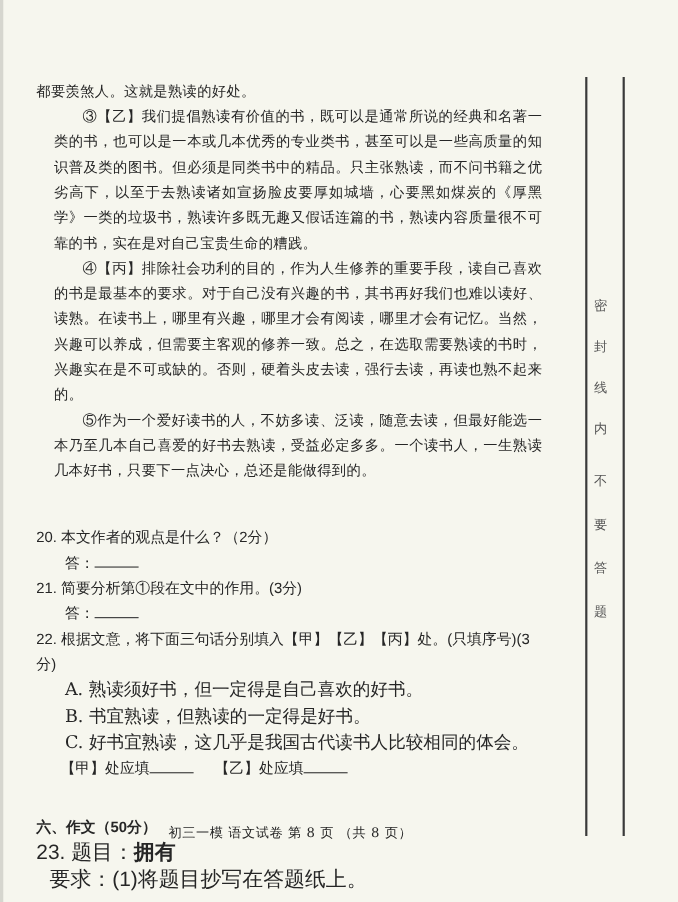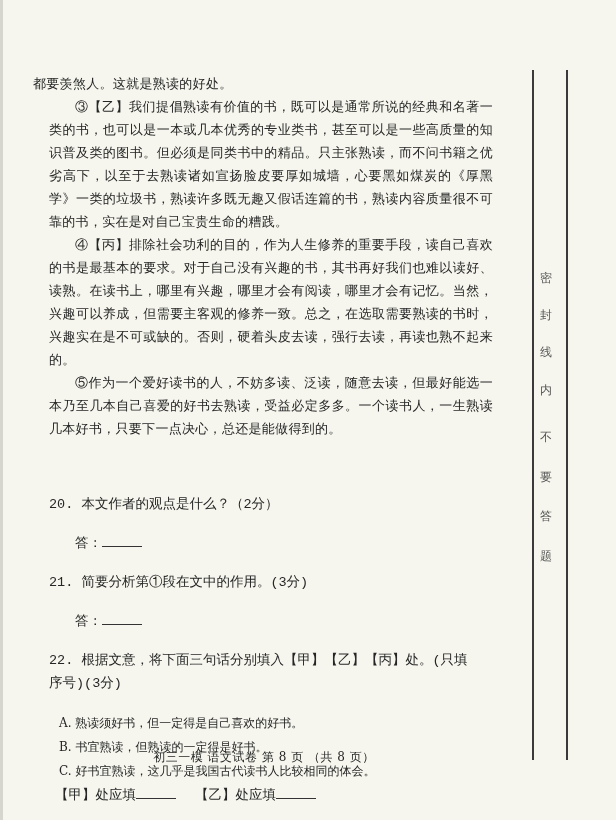--- a/index.html
+++ b/index.html
@@ -6,24 +6,24 @@
   body {
     width: 616px; height: 820px; overflow: hidden; position: relative;
     background: #f6f6ee;
     font-family: "DejaVu Serif", "Liberation Serif", serif;
     color: #262626;
   }
   .page-edge { position: absolute; left: 0; top: 0; width: 3px; height: 820px; background: #d6d6cf; }
   .content { position: absolute; left: 33px; top: 72px; width: 460px; }
   .p { font-size: 13px; line-height: 23px; margin: 0; letter-spacing: 0.3px; text-align: justify; }
   .indent { text-indent: 26px; margin-left: 16px; }
-  .q { font-family: Liberation Mono, monospace; font-size: 13.5px; line-height: 23px; margin: 16px; }
+  .q { font-family: Liberation Sans, sans-serif; font-size: 13.5px; line-height: 23px; margin: 0; }
   .ans { padding-left: 26px; }
   .blank { display: inline-block; width: 40px; border-bottom: 1px solid #333; height: 12px; vertical-align: baseline; }
-  .opt { padding-left: 26px; font-size: 12px; line-height: 24px; }
+  .opt { padding-left: 26px; font-size: 16px; line-height: 24px; }
   .fill-row { padding-left: 22px; display: flex; gap: 0; font-family: "Liberation Sans", "DejaVu Sans", sans-serif; font-size: 13.5px; line-height: 24px; }
   .fill-item { width: 140px; }
   .fill-blank { display: inline-block; width: 40px; border-bottom: 1px solid #333; height: 14px; vertical-align: baseline; }
   .section { font-family: "Liberation Sans", "DejaVu Sans", sans-serif; font-size: 13.5px; font-weight: bold; line-height: 25px; margin-top: 28px; }
   .req { font-family: "Liberation Sans", "DejaVu Sans", sans-serif; font-size: 19px; line-height: 24px; }
   .req-first { padding-left: 12px; }
   .footer { position: absolute; left: 0; width: 528px; top: 749px; text-align: center; font-size: 12px; font-family: "DejaVu Serif", serif; letter-spacing: 0.5px; }
   .vline { position: absolute; width: 2px; background: #3a3a3a; }
   .seal { position: absolute; left: 536px; font-size: 12px; color: #555; width: 20px; text-align: center; }
 </style>
@@ -66,20 +66,23 @@
   <div class="fill-row">
     <div class="fill-item"><span>【甲】处应填</span><span class="fill-blank"></span></div>
     <div class="fill-item"><span>【乙】处应填</span><span class="fill-blank"></span></div>
   </div>
 
   <div class="section">六、作文（50分）</div>
   <div class="req">
     <span>23.</span>
     <span>题目：</span><b>拥有</b>
   </div>
+  <div class="req req-first">
+    <span>要求：</span><span>(1)将题目抄写在答题纸上。</span>
+  </div>
 
 </div>
 
 <div class="footer">初三一模  语文试卷  第 8 页 （共 8 页）</div>
 
 <div class="vline" style="left:532px; top:70px; height:690px;"></div>
 <div class="vline" style="left:566px; top:70px; height:690px;"></div>
 
 <div class="seal" style="top:270px">密</div>
 <div class="seal" style="top:307px">封</div>

